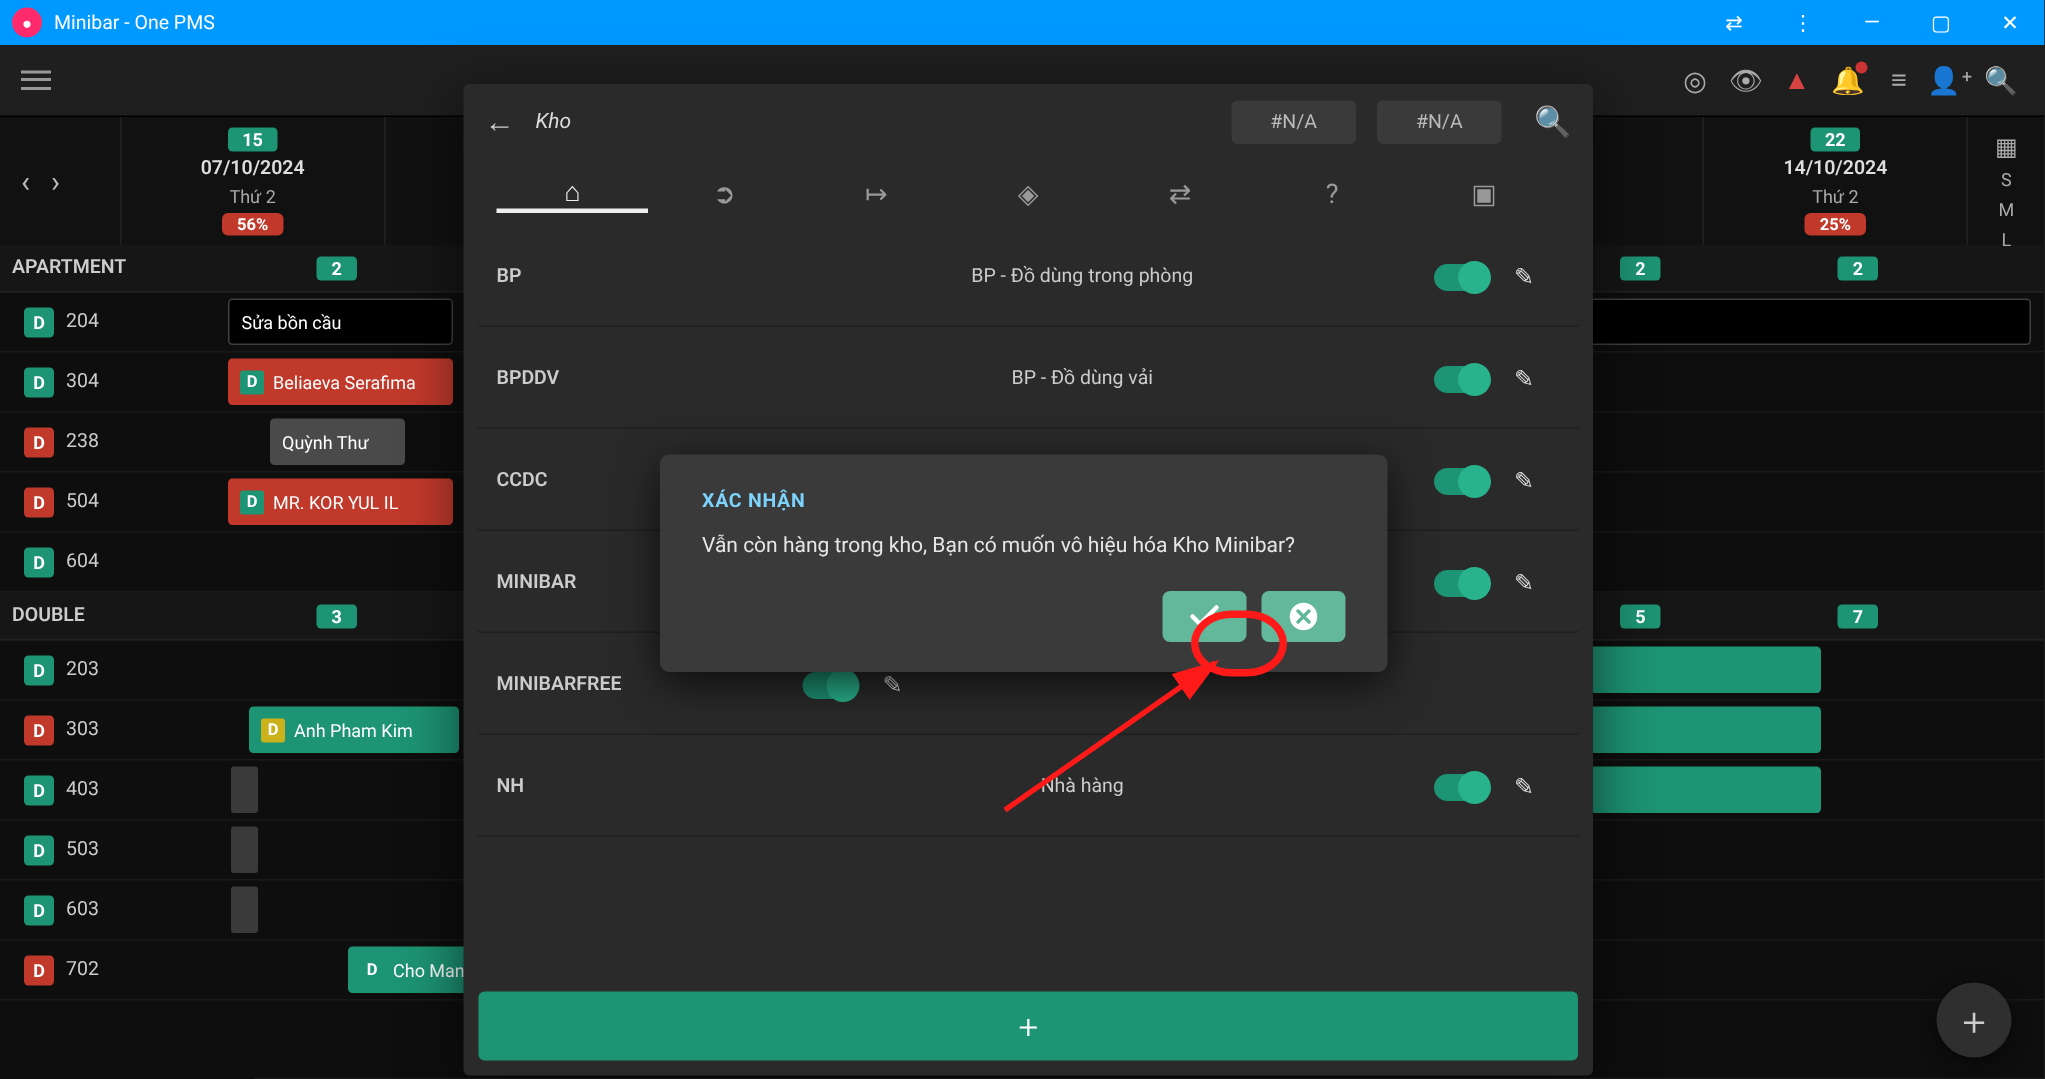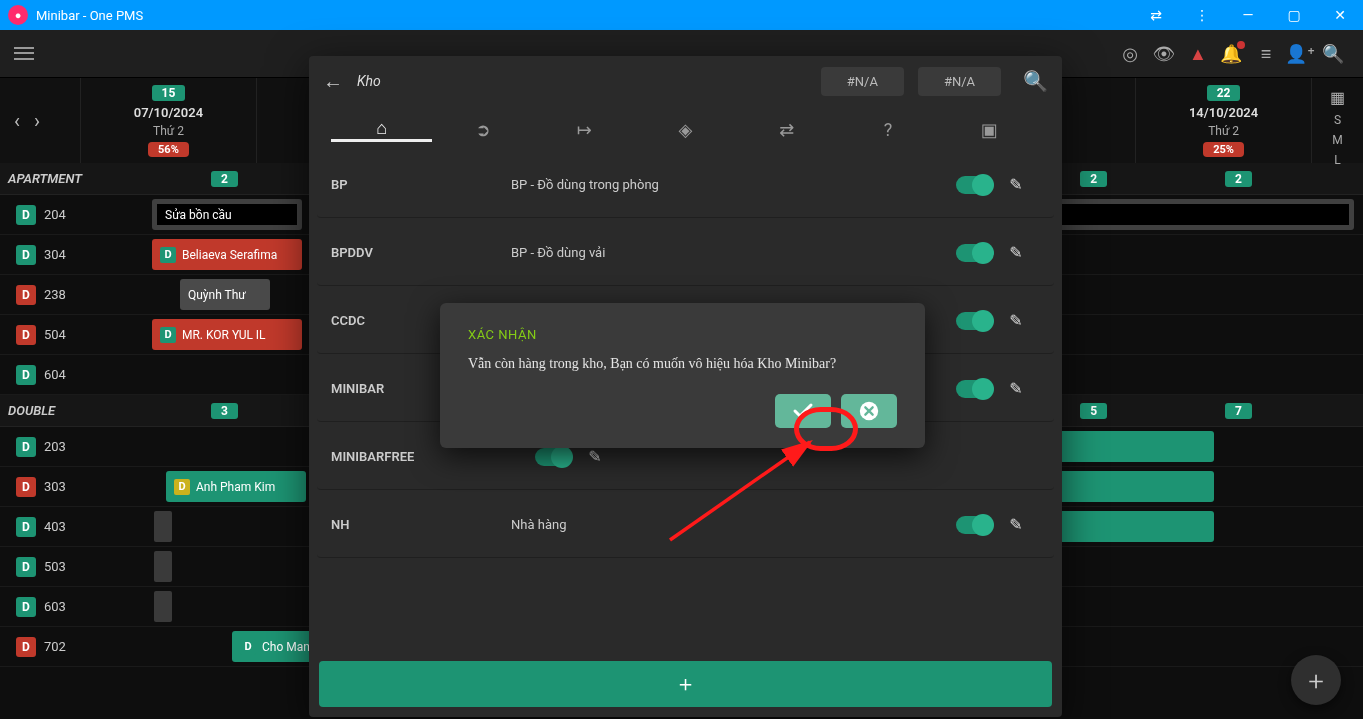--- a/index.html
+++ b/index.html
@@ -28,34 +28,34 @@
 .daycell .badge { background:#1d9473; color:#fff; font-size:12px; font-weight:700; padding:1px 10px; border-radius:3px; }
 .daycell .date { color:#ddd; font-size:13px; font-weight:600; }
 .daycell .dow { color:#aaa; font-size:12px; }
 .daycell .pct { background:#c0392b; color:#fff; font-size:11px; font-weight:700; padding:1px 10px; border-radius:4px; }
 .calhead .rightcol { width:52px; display:flex; flex-direction:column; align-items:center; gap:6px; color:#aaa; font-size:12px; border-left:1px solid #222; height:100%; padding-top:10px; }
 .calhead .rightcol .calico { font-size:16px; cursor:pointer; }
 
 
 .body { height:calc(100% - 30px - 48px - 85px); overflow:hidden; background:#0e0e0e; }
 .sectionhdr { display:flex; align-items:center; height:32px; background:#161616; border-bottom:1px solid #222; font-size:13px; color:#ccc; font-weight:600; }
-.sectionhdr .rmlabel { width:152px; padding-left:8px;font-style:italic; }
+.sectionhdr .rmlabel { width:152px; padding-left:8px; }
 .sectionhdr .cntcell { flex:1; display:flex; justify-content:center; }
 .cntcell .badge2 { background:#1d9473; color:#fff; font-size:12px; padding:1px 10px; border-radius:3px; font-weight:700; }
 
 .roomrow { display:flex; align-items:center; height:40px; border-bottom:1px solid #1a1a1a; position:relative; }
 .roomrow .rmcell { width:152px; display:flex; align-items:center; gap:8px; padding-left:16px; font-size:13px; color:#ccc; }
 .rmcell .st { width:20px; height:20px; display:flex; align-items:center; justify-content:center; font-size:12px; font-weight:700; border-radius:3px; color:#fff; }
 .rmcell .st.g { background:#1d9473; }
 .rmcell .st.r { background:#c0392b; }
 .roomrow .lane { flex:1; height:100%; position:relative; }
 .bar { position:absolute; top:4px; height:31px; border-radius:3px; display:flex; align-items:center; padding:0 8px; font-size:12px; color:#fff; overflow:hidden; white-space:nowrap; }
 .bar .tag { width:16px; height:16px; background:#1d9473; border-radius:2px; margin-right:6px; display:flex; align-items:center; justify-content:center; font-size:11px; font-weight:700; }
 .bar .tag.y { background:#cbb21d; }
-.bar.black { background:#000; border:5px solid #404040; }
+.bar.black { background:#000; border:1px solid #404040; }
 .bar.red { background:#c0392b; }
 .bar.grey { background:#4a4a4a; }
 .bar.teal { background:#1d9473; }
 .smallblock { position:absolute; top:4px; height:31px; width:18px; background:#3a3a3a; border-radius:2px; }
 
 
 .panel { position:absolute; left:309px; top:56px; width:753px; height:661px; background:#2a2a2a; border-radius:4px; box-shadow:0 10px 40px rgba(0,0,0,.6); z-index:50; display:flex; flex-direction:column; }
 .panel-top { display:flex; align-items:center; height:50px; padding:0 14px; gap:14px; }
 .panel-top .back { font-size:20px; color:#ccc; cursor:pointer; }
 .panel-top .ptitle { flex:1; color:#ddd; font-size:14px;font-style:italic; }
@@ -67,36 +67,36 @@
 .panel-tabs .ptab.active { border-bottom:3px solid #eee; margin-bottom:-1px; color:#eee; }
 
 .panel-th { display:flex; align-items:center; height:40px; padding:0 22px; color:#ccc; font-size:13px; font-weight:600; }
 .panel-th .c-id { width:180px; }
 .panel-th .c-name { flex:1; }
 .panel-th .c-open { width:80px; display:flex; align-items:center; gap:6px; justify-content:flex-end; cursor:pointer; }
 
 .panel-list { flex:1; overflow-y:auto; padding:0 8px; }
 .prow { display:flex; align-items:center; height:66px; padding:0 14px; border-bottom:1px solid rgba(0,0,0,.25); color:#ccc; font-size:13px; border-radius:4px; margin-bottom:2px; }
 .prow .c-id { width:180px; font-weight:600; }
-.prow .c-name { flex:1; }
+.prow .c-name { flex:1;text-align:center; }
 .prow .c-open { width:60px; display:flex; justify-content:flex-end; }
 .prow .c-edit { width:48px; display:flex; justify-content:center; color:#ddd; cursor:pointer; font-size:16px; }
 
 
 .switch { width:36px; height:18px; background:#1d9473; border-radius:10px; position:relative; cursor:pointer; }
 .switch::after { content:""; position:absolute; right:-2px; top:-2px; width:22px; height:22px; background:#29b38c; border-radius:50%; }
 
 .panel-foot { padding:10px; }
 .addbtn { height:46px; background:#1d9473; border-radius:4px; display:flex; align-items:center; justify-content:center; color:#fff; font-size:22px; cursor:pointer; }
 
 
 .modalbg { position:absolute; inset:0; z-index:80; }
 .modal { position:absolute; left:440px; top:303px; width:485px; background:#3a3a3a; border-radius:6px; padding:24px 28px 20px 28px; box-shadow:0 8px 30px rgba(0,0,0,.7); z-index:90; }
-.modal .mtitle { color:#84cc16; font-size:13px; font-weight:400; letter-spacing:.5px; margin-bottom:14px; }
-.modal .mtext { color:#e6e6e6; font-size:14px; margin-bottom:22px;font-family:Liberation Serif, serif; }
+.modal .mtitle { color:#7dd3fc; font-size:13px; font-weight:700; letter-spacing:.5px; margin-bottom:14px; }
+.modal .mtext { color:#e6e6e6; font-size:14px; margin-bottom:22px; }
 .modal .mbtns { display:flex; gap:10px; justify-content:flex-end; }
 .mbtn { width:56px; height:34px; border-radius:5px; display:flex; align-items:center; justify-content:center; cursor:pointer; color:#fff; }
 .mbtn.ok { background:#63b79a; }
 .mbtn.cancel { background:#63b79a; }
 .ring { position:absolute; left:794px; top:407px; width:64px; height:44px; border:5px solid #ff1a1a; border-radius:50% / 60%; z-index:95; pointer-events:none; }
 
 
 .arrow-svg { position:absolute; left:630px; top:430px; width:220px; height:120px; z-index:96; pointer-events:none; }
 
 

